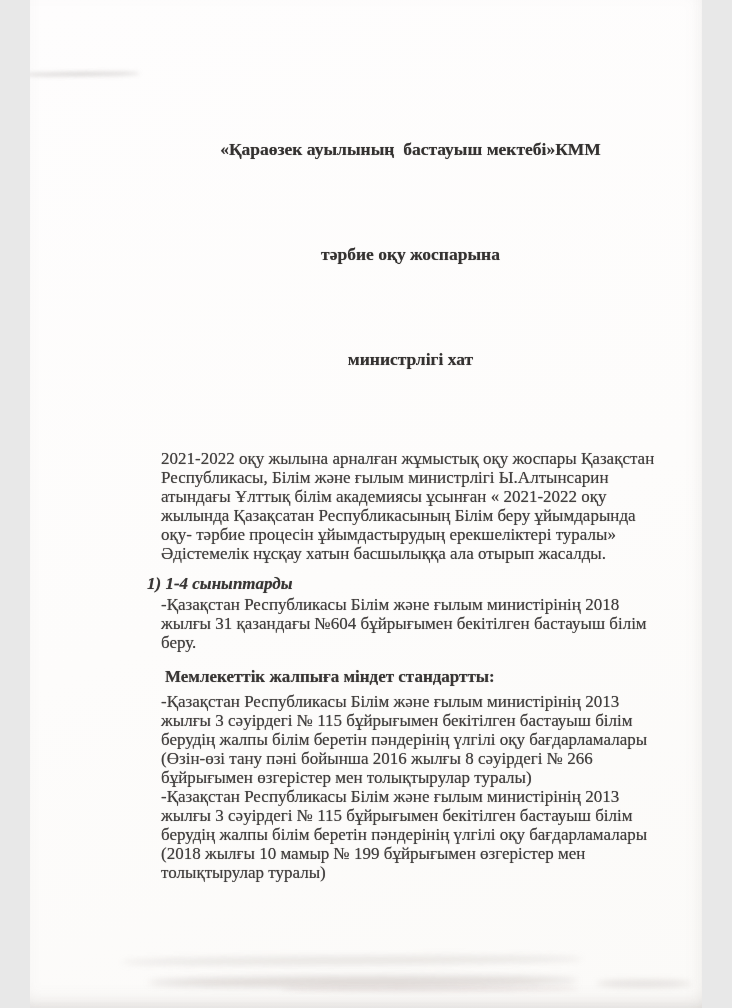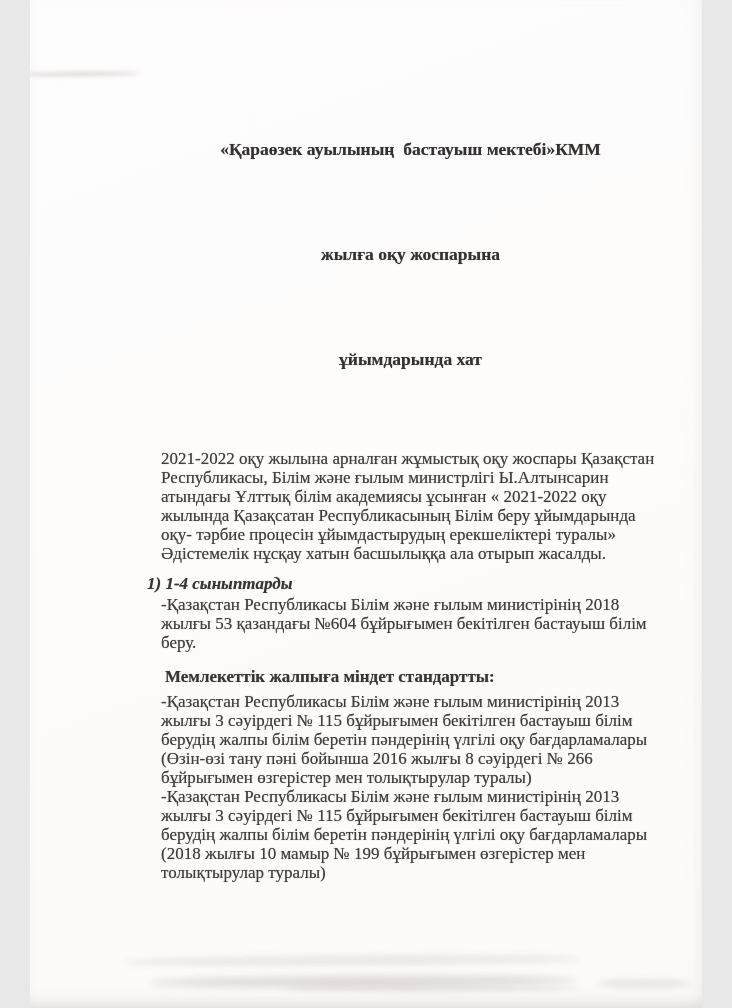--- a/index.html
+++ b/index.html
@@ -102,29 +102,29 @@
 </style>
 </head>
 <body>
 
 <div class="page">
 
   <div class="content">
 
     <div class="title-block">
       <div>«Қараөзек ауылының  бастауыш мектебі»КММ</div>
-      <div>жылға оқу жоспарына</div>
-      <div>ұйымдарында хат</div>
+      <div>тәрбие оқу жоспарына</div>
+      <div>министрлігі хат</div>
     </div>
 
     <p class="body">2021-2022 оқу жылына арналған жұмыстық оқу жоспары Қазақстан Республикасы, Білім және ғылым министрлігі Ы.Алтынсарин атындағы Ұлттық білім академиясы ұсынған « 2021-2022 оқу жылында Қазақсатан Республикасының Білім беру ұйымдарында оқу- тәрбие  процесін ұйымдастырудың ерекшеліктері туралы» Әдістемелік нұсқау хатын басшылыққа ала отырып жасалды.</p>
 
     <p class="h h-grades">1) 1-4 сыныптарды</p>
 
-    <p class="body p-604">-Қазақстан Республикасы Білім және ғылым министірінің 2018 жылғы 53 қазандағы №604 бұйрығымен бекітілген бастауыш білім беру.</p>
+    <p class="body p-604">-Қазақстан Республикасы Білім және ғылым министірінің 2018 жылғы 31 қазандағы №604 бұйрығымен бекітілген бастауыш білім беру.</p>
 
     <p class="h h-standard">Мемлекеттік жалпыға міндет стандартты:</p>
 
 
     <p class="body p-115a">-Қазақстан Республикасы Білім және ғылым министірінің 2013 жылғы 3 сәуірдегі № 115 бұйрығымен бекітілген бастауыш білім берудің жалпы білім беретін пәндерінің үлгілі оқу бағдарламалары (Өзін-өзі тану пәні бойынша 2016 жылғы 8 сәуірдегі № 266 бұйрығымен өзгерістер мен толықтырулар туралы)</p>
 
     <p class="body p-115b">-Қазақстан Республикасы Білім және ғылым министірінің 2013 жылғы 3 сәуірдегі № 115 бұйрығымен бекітілген бастауыш білім берудің жалпы білім беретін пәндерінің үлгілі оқу бағдарламалары (2018 жылғы 10 мамыр № 199 бұйрығымен өзгерістер мен толықтырулар туралы)</p>
 
   </div>
 

